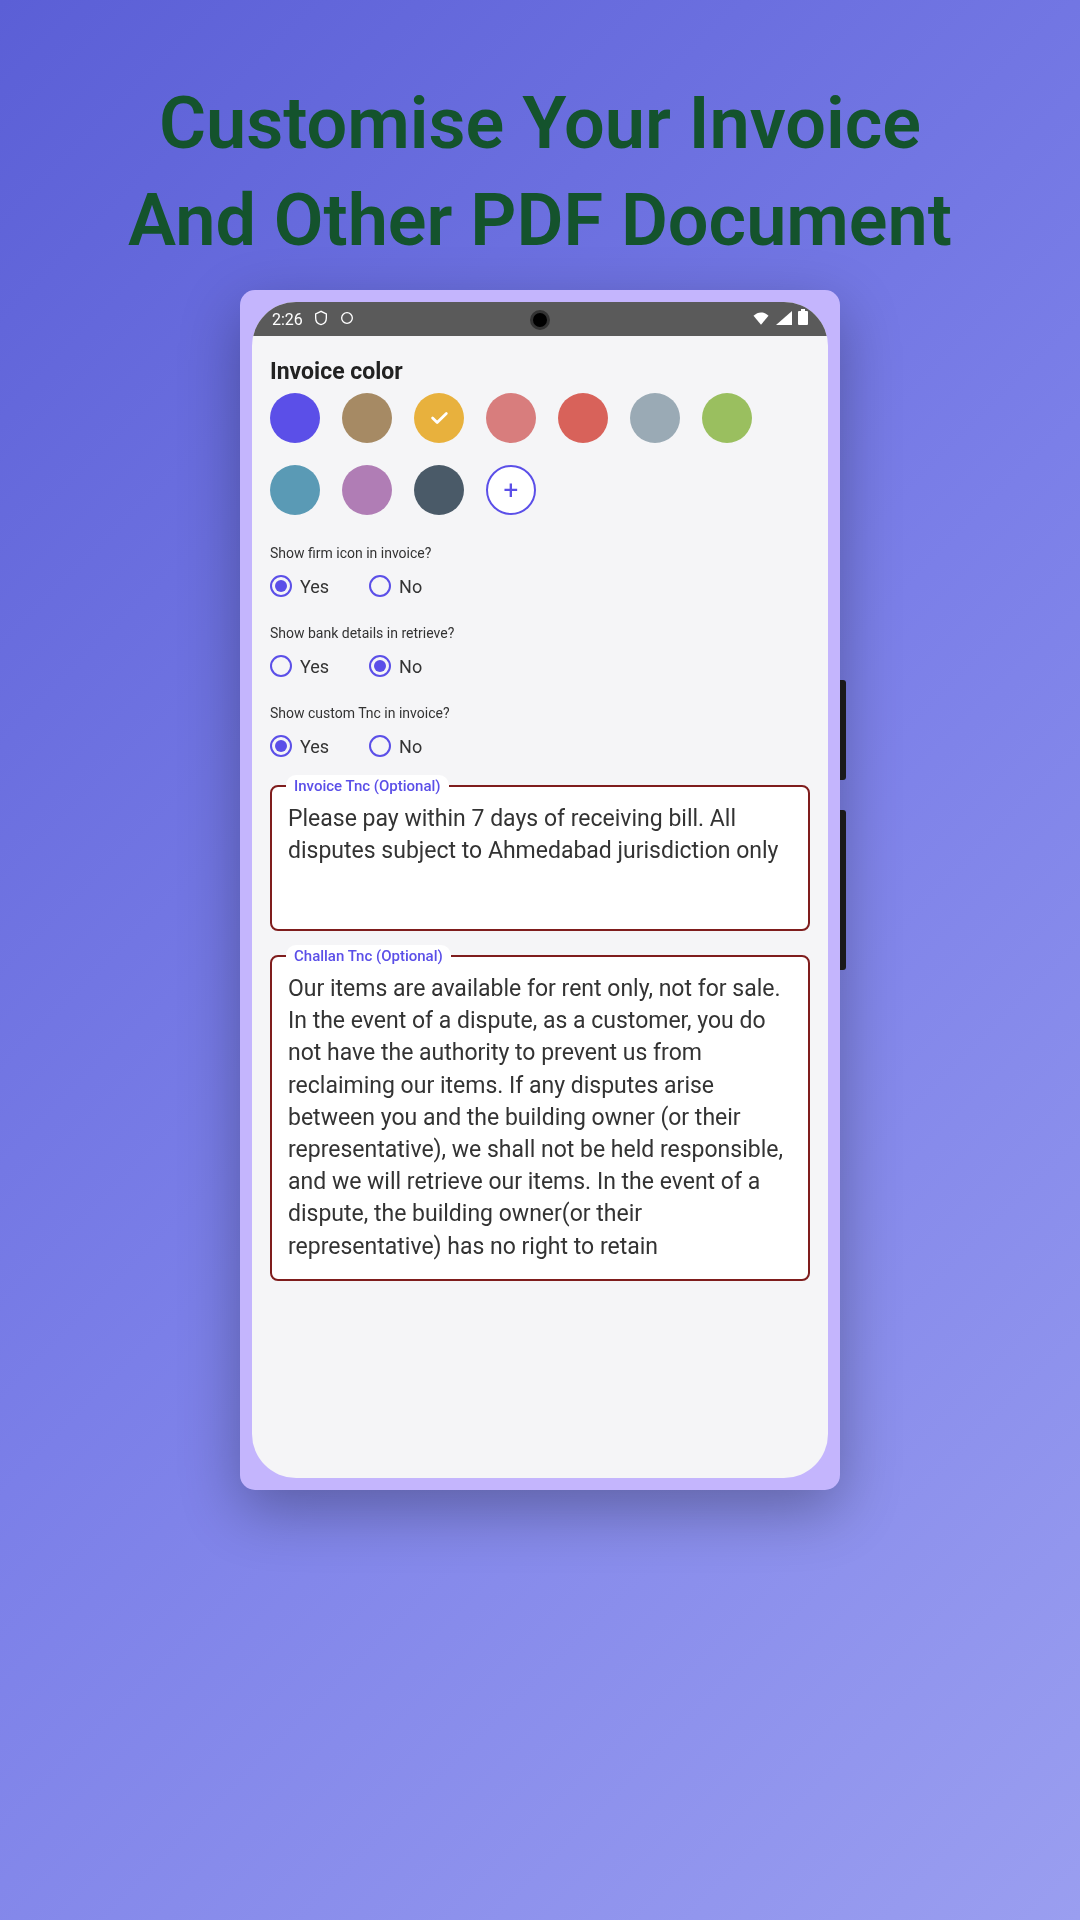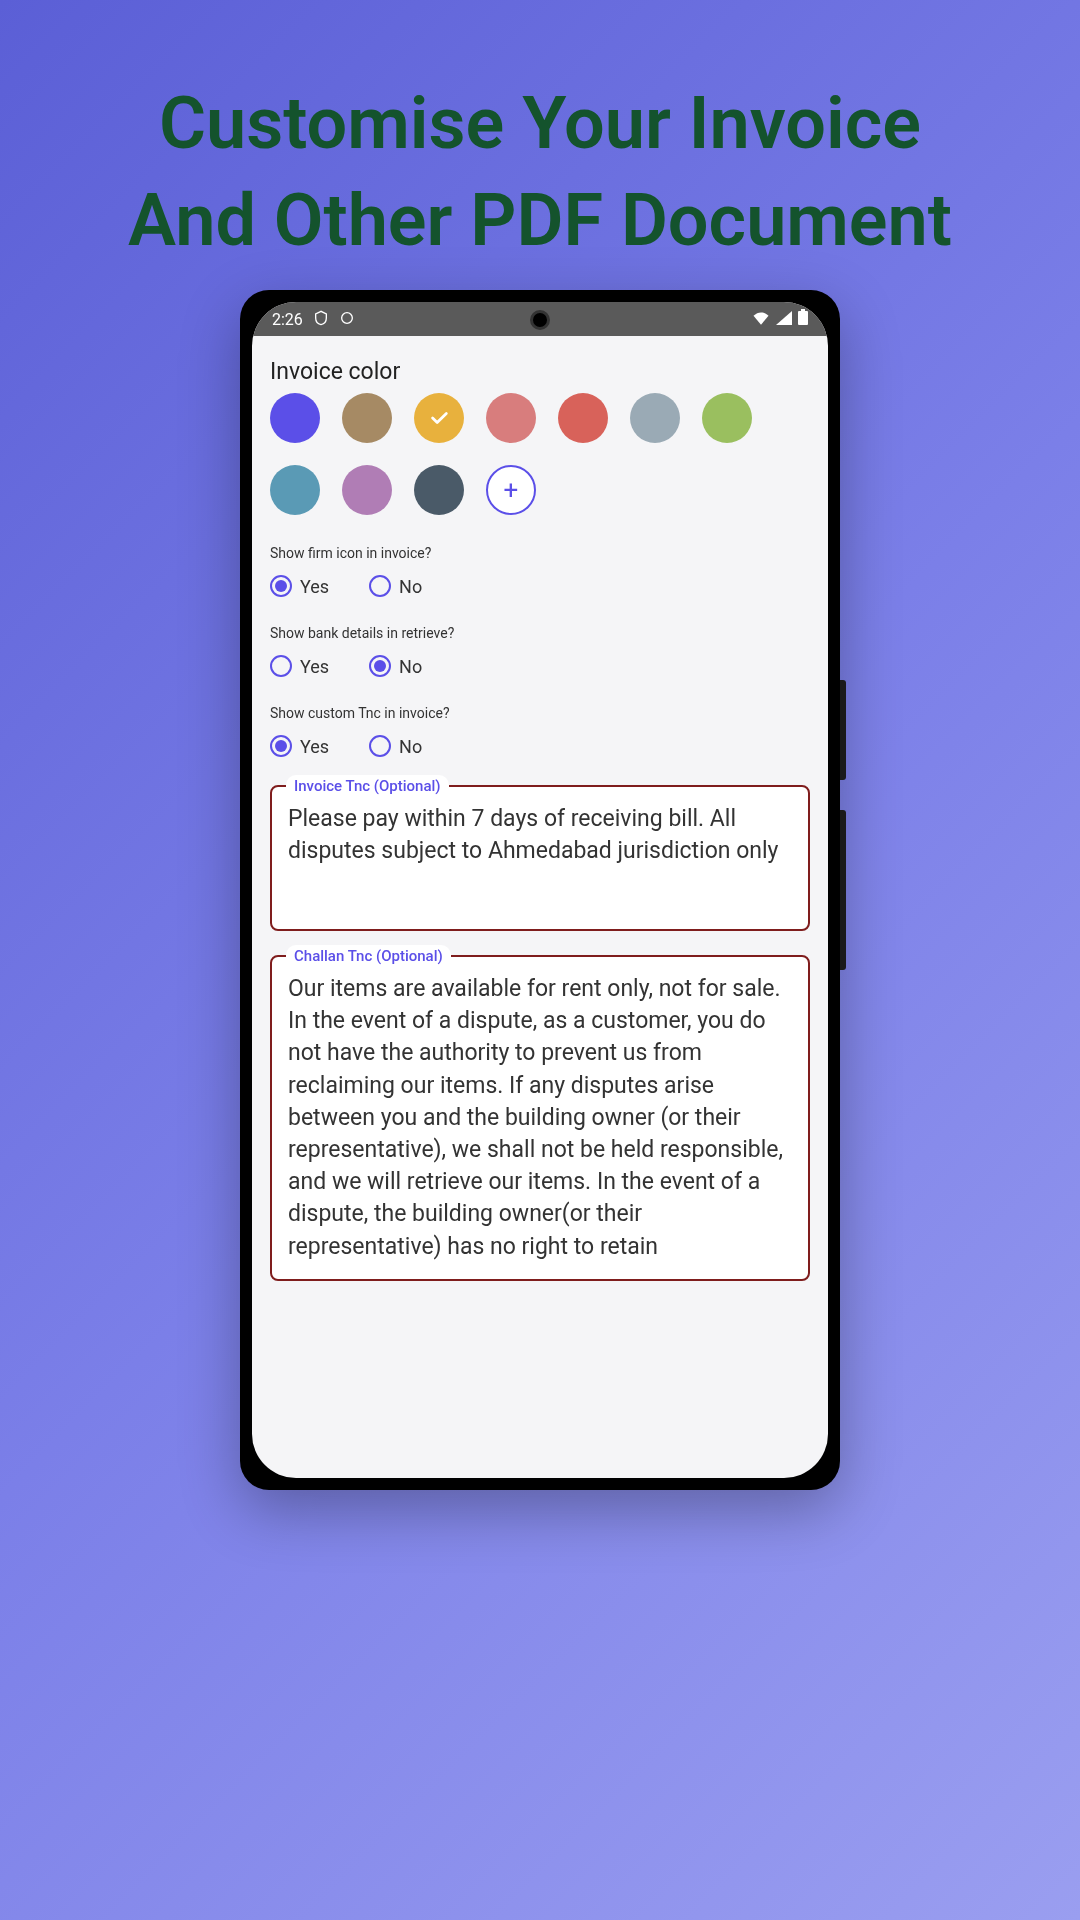--- a/index.html
+++ b/index.html
@@ -19,22 +19,22 @@
   line-height: 1.35;
   padding: 75px 40px 0;
 }
 .phone-frame {
   position: absolute;
   left: 50%;
   transform: translateX(-50%);
   top: 290px;
   width: 600px;
   height: 1200px;
-  background: #000000;
-  border-radius: 29px;
+  background: #c4b5fd;
+  border-radius: 15px;
   padding: 12px;
   box-shadow: 0 20px 60px rgba(0,0,0,0.3);
 }
 .phone-side-btn {
   position: absolute;
   right: -6px;
   width: 6px;
   background: #1a1a1a;
   border-radius: 0 3px 3px 0;
 }
@@ -90,21 +90,21 @@
   font-size: 24px;
   font-weight: 600;
 }
 .content {
   padding: 22px 18px 0;
   height: calc(100% - 96px);
   overflow: hidden;
 }
 .section-title {
   font-size: 23px;
-  font-weight: 400;
+  font-weight: 700;
   color: #222;
   margin-bottom: 8px;
 }
 .section-subtitle {
   font-size: 17px;
   color: #888;
   margin-bottom: 18px;
 }
 .color-grid {
   display: flex;

